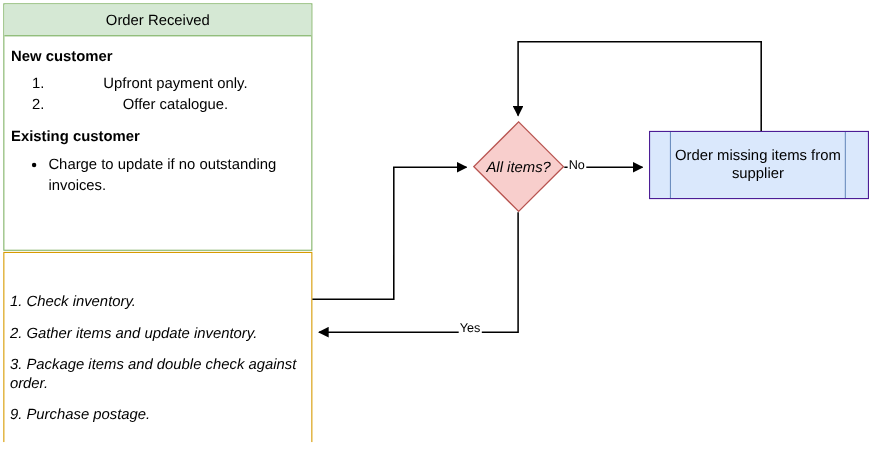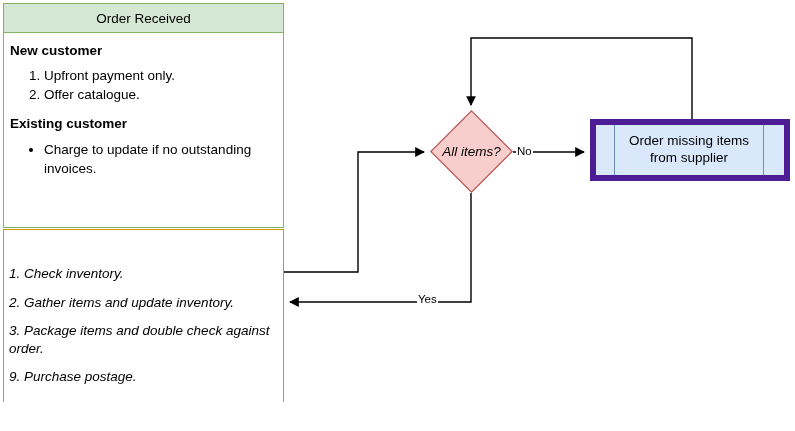--- a/index.html
+++ b/index.html
@@ -61,20 +61,21 @@
     line-height: 1.42;
     color: #000000;
   }
   .strongline {
     font-weight: bold;
     margin: 0 0 2px 0;
   }
   .ol-tight {
     margin: 6px 0 10px 0;
     padding-left: 34px;
+    text-align: center;
   }
   .ol-tight li { margin: 0; padding: 0; }
   .ul-tight {
     margin: 6px 0 0 0;
     padding-left: 34px;
   }
   .ul-tight li { margin: 0; padding: 0; }
 
   
   .vt-orange {
@@ -141,21 +142,21 @@
     font-style: italic;
   }
 
   
   .pp-box {
     left: 590px;
     top: 119px;
     width: 200px;
     height: 62px;
     background: #dae8fc;
-    border: 6px solid #4c1d95;
+    border: 1px solid #4c1d95;
   }
   .pp-bar {
     position: absolute;
     top: 0;
     bottom: 0;
     width: 0;
     border-left: 1px solid #6c8ebf;
   }
   .pp-bar-left { left: 18px; }
   .pp-bar-right { right: 20px; }

